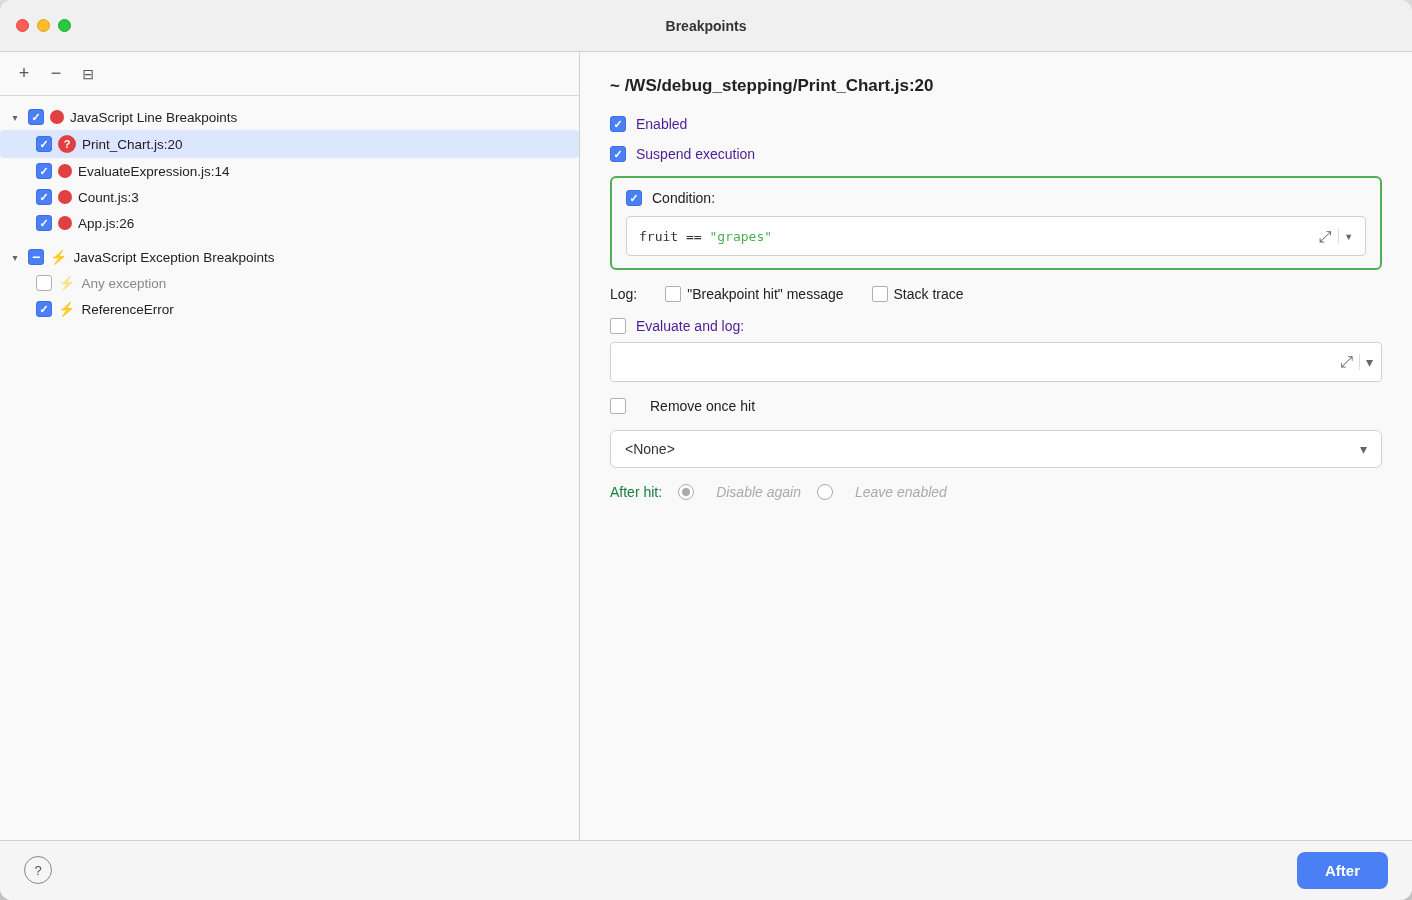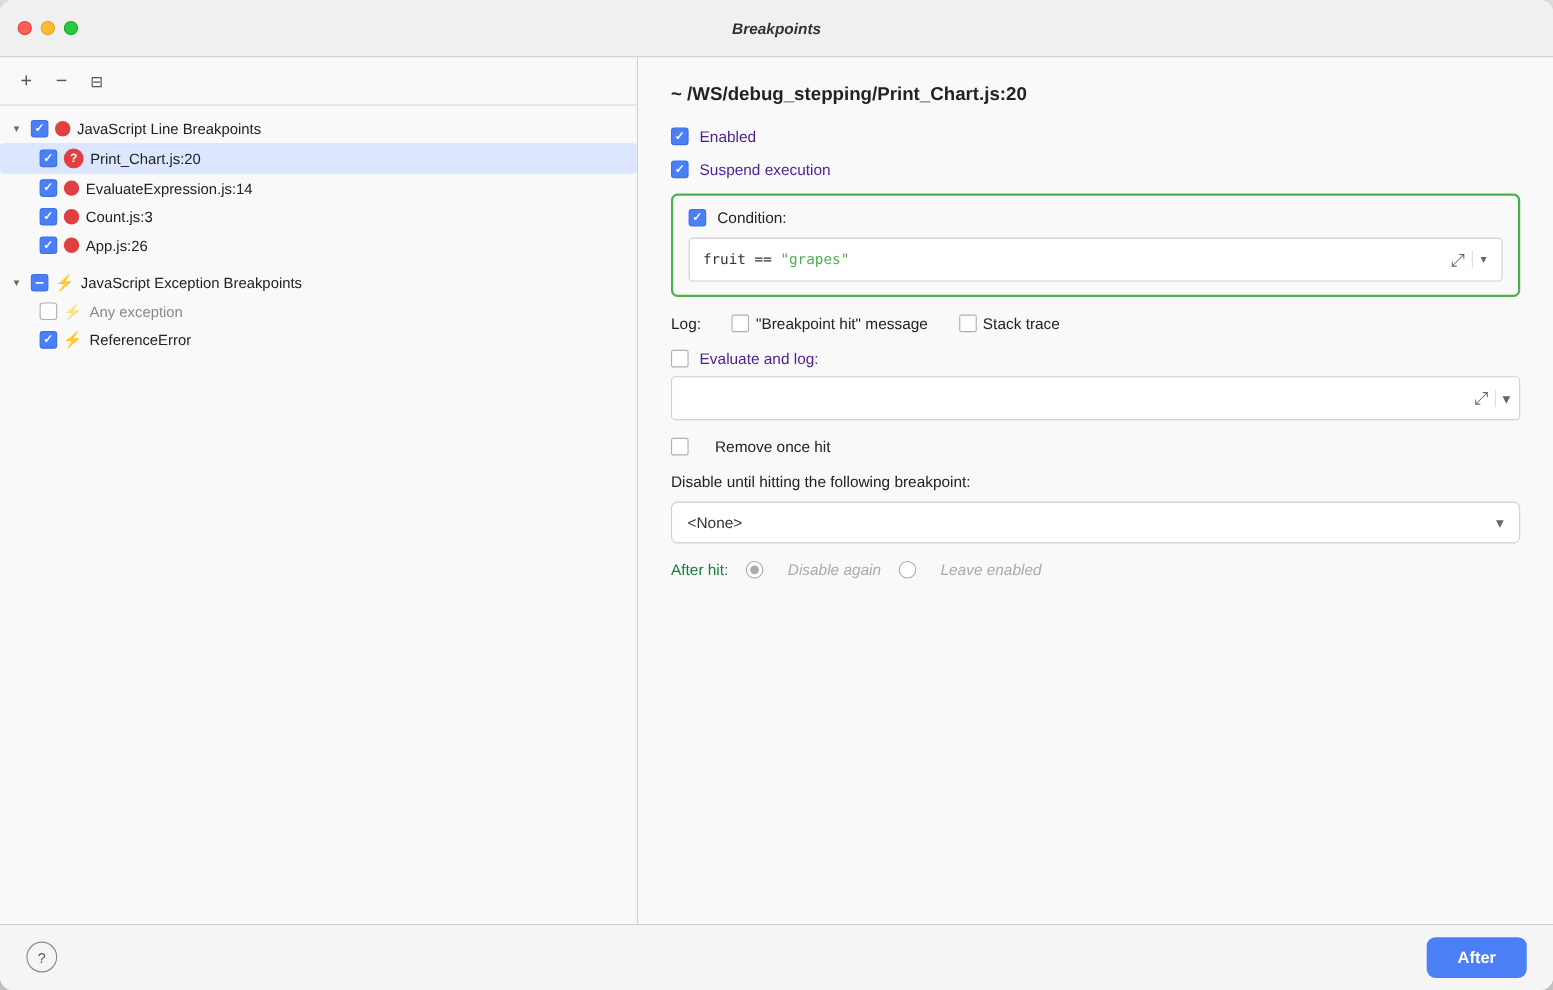--- a/index.html
+++ b/index.html
@@ -45,21 +45,20 @@
     .tl-close { background: #ff5f57; border: 1px solid #e0443e; }
     .tl-min { background: #ffbd2e; border: 1px solid #dea123; }
     .tl-max { background: #28c940; border: 1px solid #1aab29; }
     .title-bar-title {
       position: absolute;
       left: 50%;
       transform: translateX(-50%);
       font-size: 14px;
       font-weight: 600;
       color: #333;
-      font-style: italic;
     }
     .main-content {
       display: flex;
       flex: 1;
       overflow: hidden;
     }
     
     .left-panel {
       width: 580px;
       border-right: 1px solid #d0d0d0;
@@ -560,21 +559,20 @@
           </div>
         </div>
       </div>
 
       <div class="remove-row">
         <div class="small-checkbox"></div>
         <span class="log-text">Remove once hit</span>
       </div>
 
       <div class="disable-section">
-        <div class="disable-label">Disable until hitting the following breakpoint:</div>
         <div class="select-dropdown">
           <span>&lt;None&gt;</span>
           <span style="color:#666;">▾</span>
         </div>
       </div>
 
       <div class="after-hit-row">
         <span class="after-hit-label">After hit:</span>
         <div class="radio-item">
           <div class="radio-outer">

